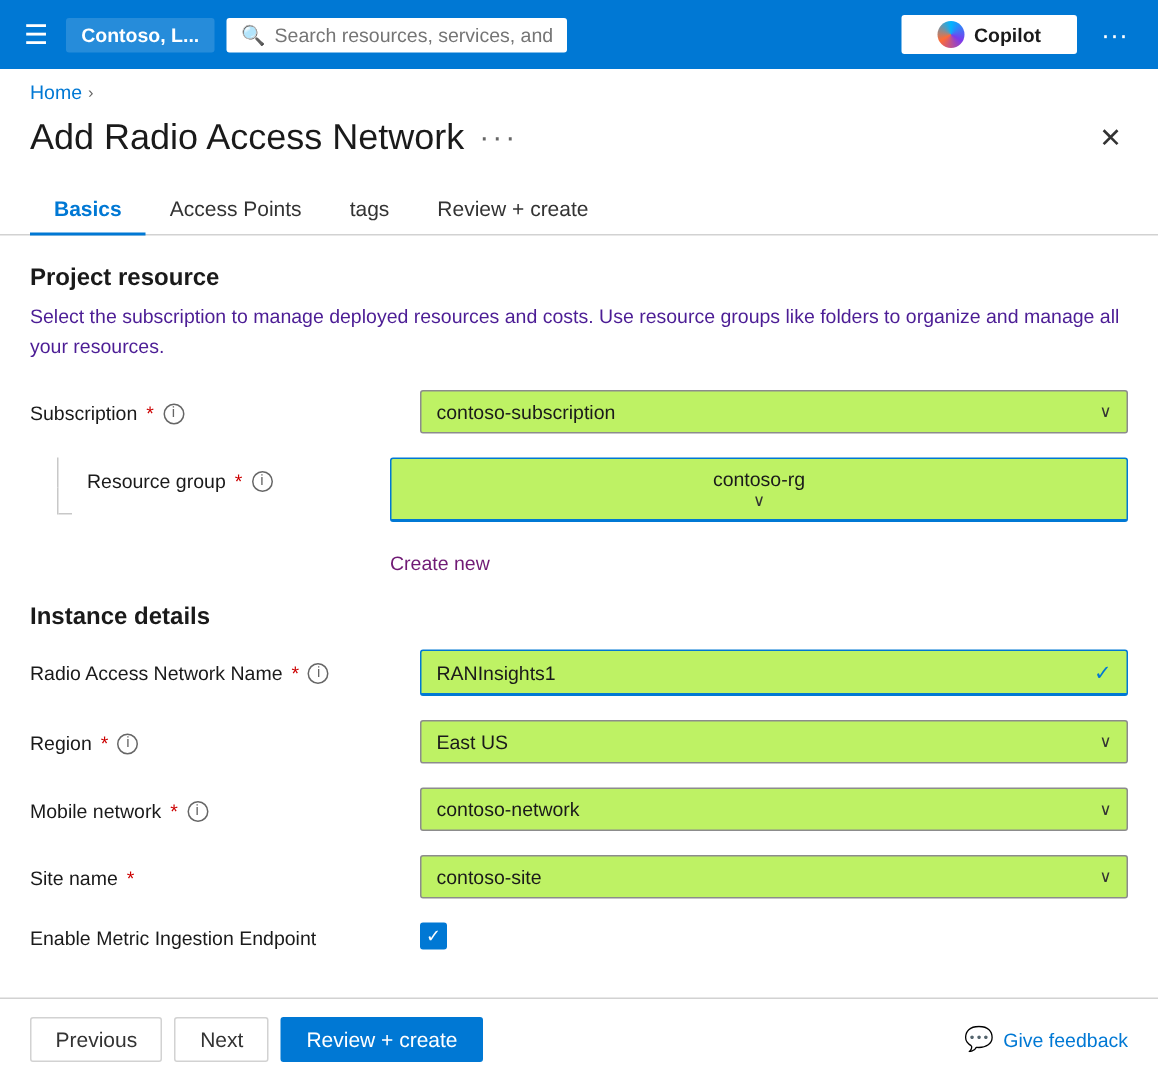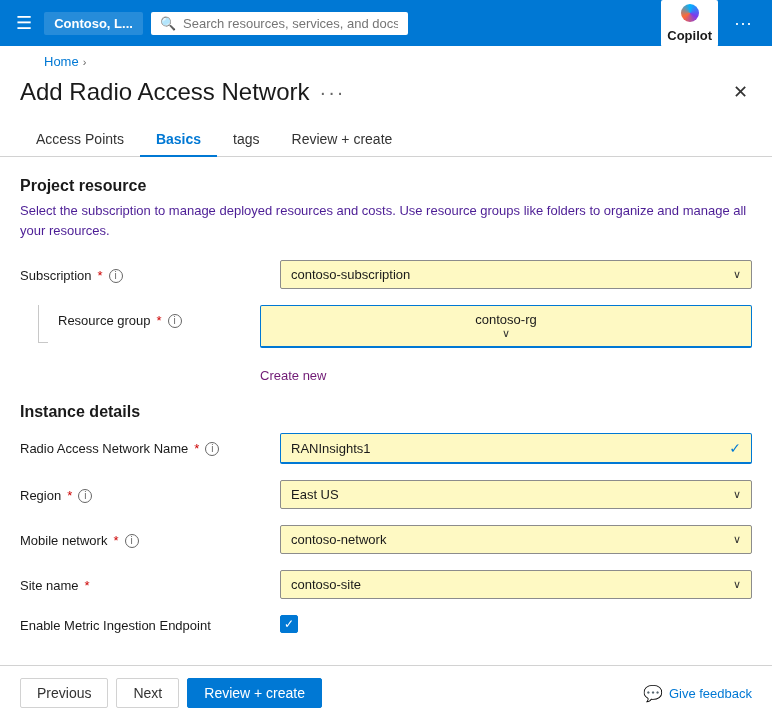--- a/index.html
+++ b/index.html
@@ -6,30 +6,30 @@
     body { font-family: 'Segoe UI', Arial, sans-serif; font-size: 14px; color: #1a1a1a; background: #fff; width: 772px; height: 720px; overflow: hidden; display: flex; flex-direction: column; }
 
     
     .top-bar { background: #0078d4; display: flex; align-items: center; height: 46px; padding: 0 12px; gap: 8px; flex-shrink: 0; }
     .top-bar-hamburger { color: #fff; font-size: 18px; cursor: pointer; padding: 4px; }
     .top-bar-brand { background: rgba(255,255,255,0.15); color: #fff; font-size: 13px; font-weight: 600; padding: 4px 10px; border-radius: 2px; white-space: nowrap; }
     .top-bar-search { flex: 1; display: flex; align-items: center; background: #fff; border-radius: 2px; padding: 4px 10px; gap: 6px; max-width: 340px; }
     .top-bar-search input { border: none; outline: none; font-size: 13px; width: 100%; color: #333; }
     .top-bar-search-icon { color: #666; font-size: 13px; }
     .top-bar-spacer { flex: 1; }
-    .top-bar-copilot { display: flex; align-items: center; gap: 6px; background: #fff; border-radius: 2px; padding: 4px 6px; cursor: pointer; flex-direction: column; }
+    .top-bar-copilot { display: flex; align-items: center; gap: 6px; background: #fff; border-radius: 2px; padding: 4px 24px; cursor: pointer; }
     .copilot-logo { width: 18px; height: 18px; background: conic-gradient(from 0deg, #00b4ff, #7c3aed, #ff6b35, #00b4ff); border-radius: 50%; }
     .top-bar-copilot-label { font-size: 13px; font-weight: 600; color: #1a1a1a; }
     .top-bar-dots { color: #fff; font-size: 18px; cursor: pointer; padding: 4px 8px; }
 
     
     .main-wrapper { display: flex; flex-direction: column; flex: 1; overflow: hidden; }
 
     
-    .breadcrumb { padding: 8px 20px 4px; display: flex; align-items: center; gap: 4px; font-size: 13px; color: #0078d4; margin-left: 24px; }
+    .breadcrumb { padding: 8px 20px 4px; display: flex; align-items: center; gap: 4px; font-size: 13px; color: #0078d4; }
     .breadcrumb-item { cursor: pointer; }
     .breadcrumb-sep { color: #666; font-size: 11px; }
 
     
     .page-header { padding: 4px 20px 0; display: flex; align-items: center; justify-content: space-between; }
     .page-title-row { display: flex; align-items: center; gap: 10px; }
     .page-title { font-size: 24px; font-weight: 300; color: #1a1a1a; }
     .page-title-dots { color: #666; font-size: 20px; cursor: pointer; letter-spacing: 2px; }
     .page-close { font-size: 18px; color: #333; cursor: pointer; padding: 4px; }
 
@@ -42,21 +42,21 @@
     .form-content { flex: 1; overflow-y: auto; padding: 20px 20px 0; }
     .section-title { font-size: 16px; font-weight: 600; margin-bottom: 6px; color: #1a1a1a; }
     .section-desc { font-size: 13px; color: #4c1d95; margin-bottom: 20px; line-height: 1.5; }
 
     .field-row { display: flex; align-items: flex-start; margin-bottom: 16px; }
     .field-label { width: 260px; flex-shrink: 0; display: flex; align-items: center; gap: 6px; padding-top: 8px; font-size: 13px; color: #1a1a1a; }
     .field-label .required { color: #c00; }
     .info-icon { display: inline-flex; align-items: center; justify-content: center; width: 14px; height: 14px; border-radius: 50%; border: 1px solid #666; color: #666; font-size: 10px; cursor: pointer; }
     .field-control { flex: 1; }
 
-    .dropdown { width: 100%; border: 1px solid #8c8c8c; border-radius: 2px; padding: 6px 10px; display: flex; align-items: center; justify-content: space-between; cursor: pointer; background: #fef9c3; font-size: 13px; position: relative; }
+    .dropdown { width: 100%; border: 1px solid #8c8c8c; border-radius: 2px; padding: 6px 10px; display: flex; align-items: center; justify-content: space-between; cursor: pointer; background: #bef264; font-size: 13px; position: relative; }
     .dropdown.active-field { border-color: #0078d4; border-bottom: 2px solid #0078d4; flex-direction: column; }
     .dropdown-arrow { color: #333; font-size: 11px; }
     .dropdown-check { color: #0078d4; font-size: 14px; }
 
     .create-new { display: inline-block; color: #701a75; font-size: 13px; text-decoration: none; cursor: pointer; margin-top: 20px; }
 
     .instance-section { margin-top: 20px; }
 
     .checkbox-row { display: flex; align-items: center; margin-bottom: 16px; }
     .checkbox-label { width: 260px; flex-shrink: 0; font-size: 13px; color: #1a1a1a; padding-top: 2px; }
@@ -100,22 +100,22 @@
 
   <div class="page-header">
     <div class="page-title-row">
       <span class="page-title">Add Radio Access Network</span>
       <span class="page-title-dots">···</span>
     </div>
     <span class="page-close">✕</span>
   </div>
 
   <div class="tabs">
+    <div class="tab active">Basics</div>
     <div class="tab">Access Points</div>
-    <div class="tab active">Basics</div>
     <div class="tab">tags</div>
     <div class="tab">Review + create</div>
   </div>
 
   <div class="form-content">
 
     <div class="section-title">Project resource</div>
     <div class="section-desc">Select the subscription to manage deployed resources and costs. Use resource groups like folders to organize and manage all your resources.</div>
 
     <div class="field-row">

